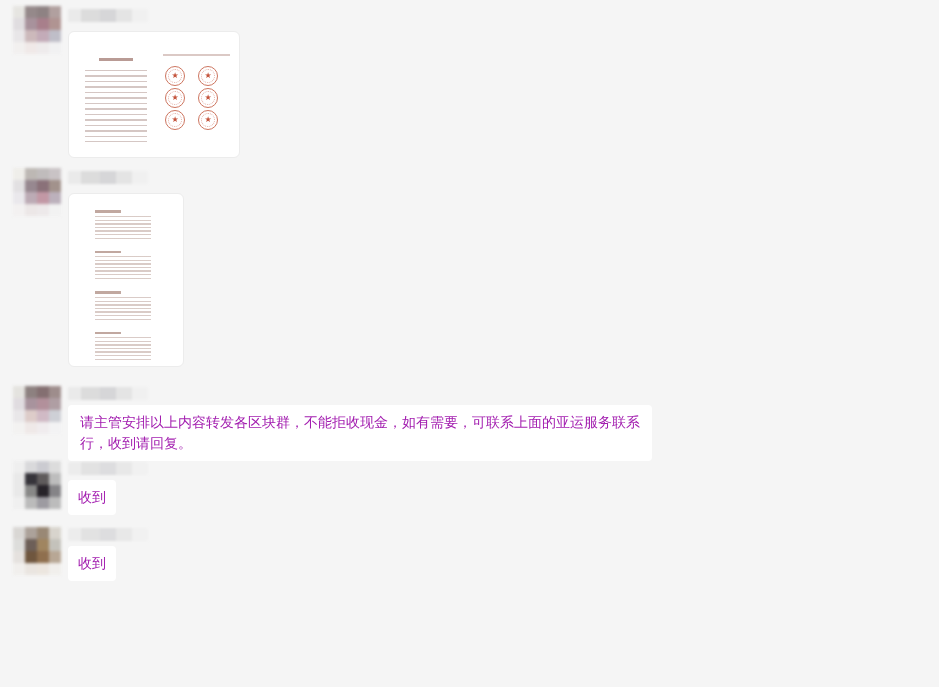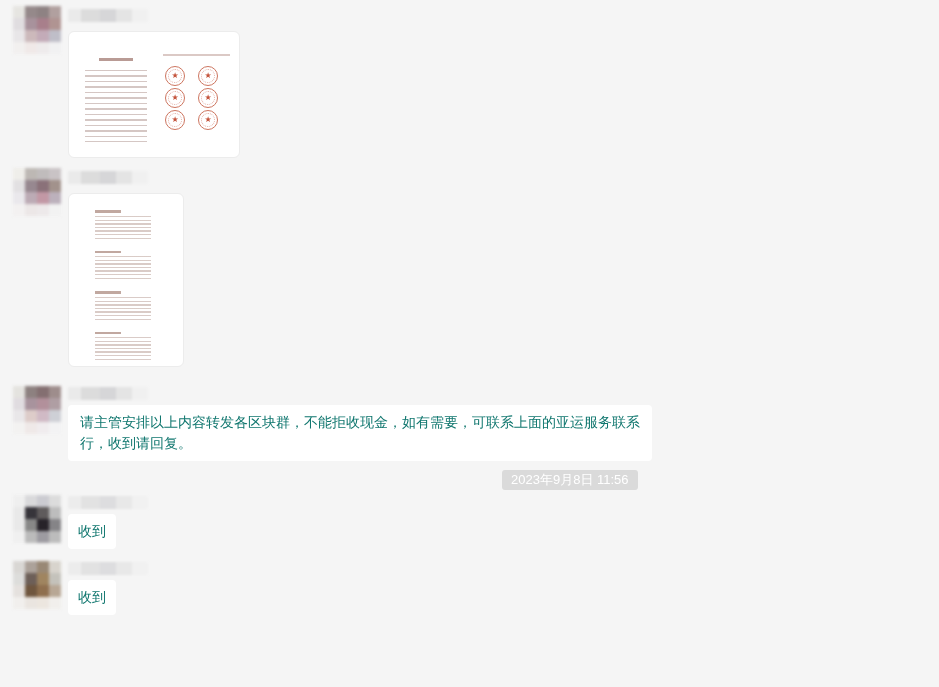--- a/index.html
+++ b/index.html
@@ -15,21 +15,21 @@
   .msg{display:flex;padding-left:13px;}
   .avatar{width:48px;height:48px;margin-right:7px;flex-shrink:0;display:grid;
           grid-template-columns:repeat(4,1fr);grid-template-rows:repeat(4,1fr);
           filter:blur(1.8px);border-radius:3px;}
   .content{display:flex;flex-direction:column;align-items:flex-start;}
   .name-redacted{width:80px;height:13px;margin:3px 0 9px 0;border-radius:1px;
      background:linear-gradient(90deg,#eaeaea 0 16%,#dcdcdc 16% 40%,#d6d6d8 40% 60%,#e4e4e4 60% 80%,#f0f0f0 80% 100%);
      filter:blur(1px);}
   .name-light{opacity:.75;}
 
-  .bubble{background:#ffffff;border-radius:4px;color:#0f766e;}
+  .bubble{background:#ffffff;border-radius:4px;color:#a21caf;}
   .bubble.text-long{width:560px;padding:7px 12px;font-size:14px;line-height:21px;}
   .bubble.text-short{padding:8px 10px;font-size:14px;line-height:19px;}
 
   
   .docimg{background:#ffffff;border:1px solid #ececec;border-radius:6px;position:relative;box-sizing:border-box;}
 
   
   .doc1{width:172px;height:127px;}
   .doc1-title{position:absolute;left:30px;top:26px;width:34px;height:3px;background:#a8827a;opacity:.8;}
   .doc1-lines{position:absolute;left:16px;top:38px;width:62px;height:72px;opacity:.75;
@@ -177,23 +177,20 @@
           <div style="background: rgb(239, 233, 232);"></div>
           <div style="background: rgb(240, 236, 238);"></div>
           <div style="background: rgb(243, 243, 244);"></div>
         </div>
       <div class="content">
         <div class="name-redacted"></div>
         <div class="bubble text-long">请主管安排以上内容转发各区块群，不能拒收现金，如有需要，可联系上面的亚运服务联系行，收到请回复。</div>
       </div>
     </div>
 
-    <div class="date-row">
-      <div class="date-badge">2023年9月8日 11:56</div>
-    </div>
 
     <div class="msg m4">
       <div class="avatar">
           <div style="background: rgb(239, 239, 239);"></div>
           <div style="background: rgb(217, 217, 219);"></div>
           <div style="background: rgb(203, 203, 209);"></div>
           <div style="background: rgb(220, 220, 220);"></div>
           <div style="background: rgb(233, 233, 233);"></div>
           <div style="background: rgb(54, 52, 58);"></div>
           <div style="background: rgb(95, 91, 92);"></div>

